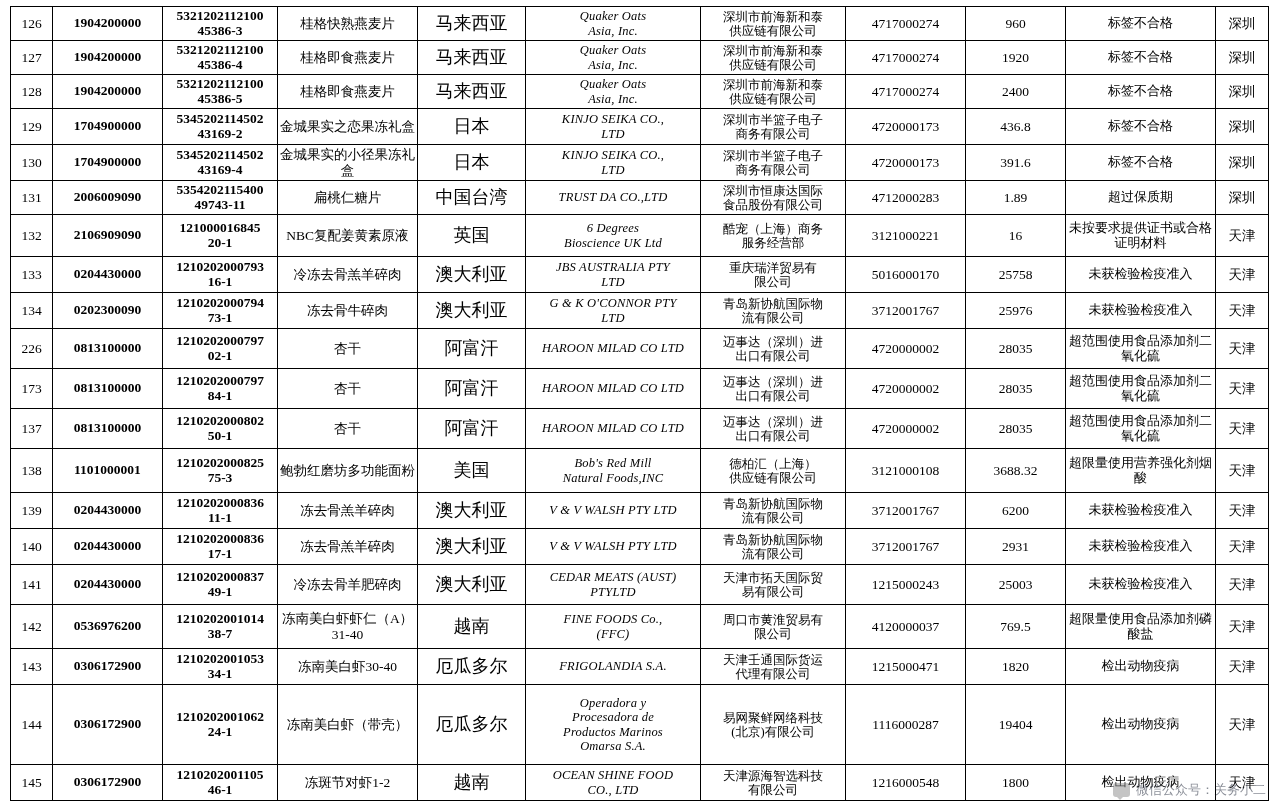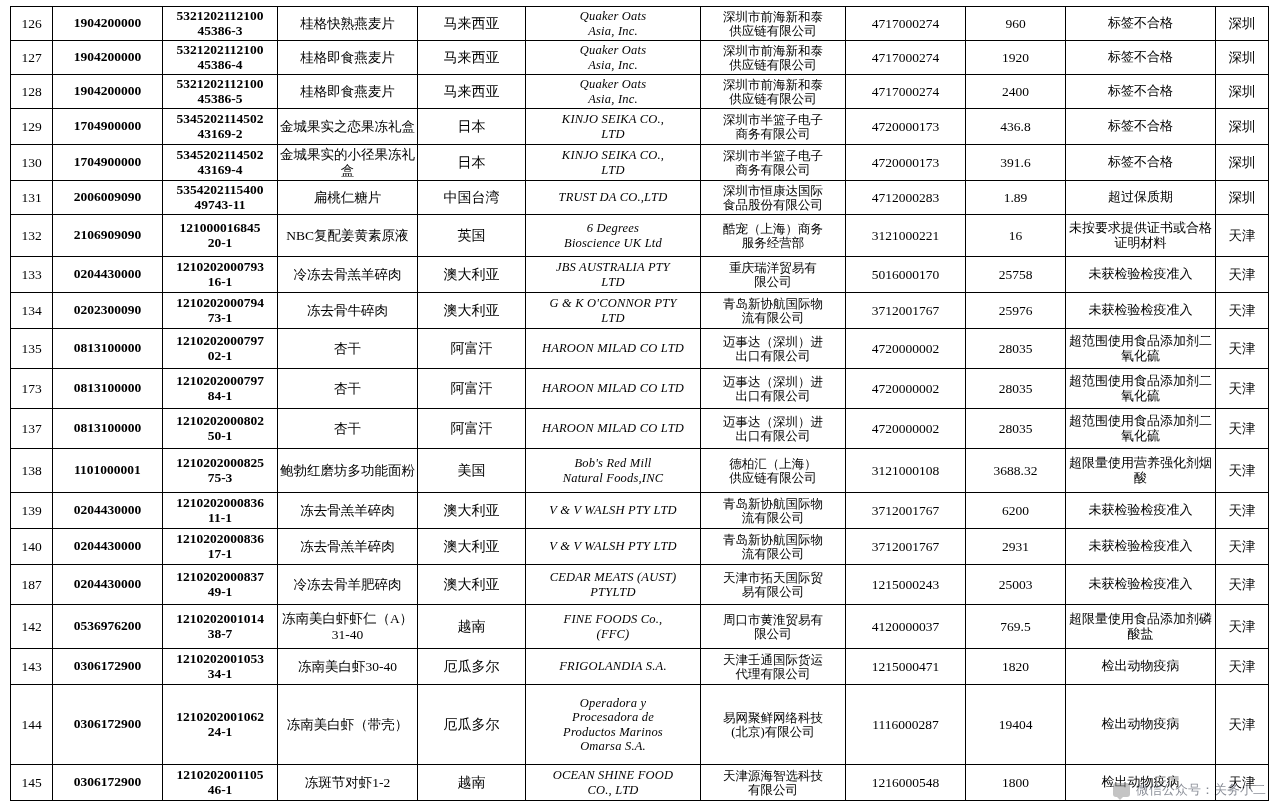--- a/index.html
+++ b/index.html
@@ -51,21 +51,21 @@
   col.c9 { width: 150px; }
   col.c10 { width: 53px; }
   .latin {
     font-family: "Liberation Serif", "DejaVu Serif", serif;
     letter-spacing: 0.2px;
     font-style: italic;
   }
   td.num { font-size: 13.5px; }
   td.code { font-size: 13.5px; line-height: 1.05; font-weight: bold; }
   td.name { font-size: 13.5px; }
-  td.country { font-size: 14px; }
+  td.country { font-size: 18px; }
   td.maker { font-size: 12.5px; line-height: 1.15; }
   td.importer { font-size: 12.5px; line-height: 1.12; }
   td.reg { font-size: 13.5px; }
   td.qty { font-size: 13.5px; margin-top: 20px; }
   td.reason { font-size: 13px; line-height: 1.15; margin-left: 24px; }
   td.port { font-size: 13.5px; }
 
   .watermark {
     position: absolute;
     right: 14px;
@@ -239,21 +239,21 @@
         <td class="country">澳大利亚</td>
         <td class="maker latin"><span>G &amp; K O'CONNOR PTY</span><br><span>LTD</span></td>
         <td class="importer"><span>青岛新协航国际物</span><br><span>流有限公司</span></td>
         <td class="reg">3712001767</td>
         <td class="qty">25976</td>
         <td class="reason">未获检验检疫准入</td>
         <td class="port">天津</td>
       </tr>
 
       <tr style="height:40px">
-        <td class="num">135</td>
+        <td class="num">226</td>
         <td class="code">0813100000</td>
         <td class="code"><span>1210202000797</span><br><span>02-1</span></td>
         <td class="name">杏干</td>
         <td class="country">阿富汗</td>
         <td class="maker latin">HAROON MILAD CO LTD</td>
         <td class="importer"><span>迈事达（深圳）进</span><br><span>出口有限公司</span></td>
         <td class="reg">4720000002</td>
         <td class="qty">28035</td>
         <td class="reason">超范围使用食品添加剂二氧化硫</td>
         <td class="port">天津</td>
@@ -323,21 +323,21 @@
         <td class="country">澳大利亚</td>
         <td class="maker latin">V &amp; V WALSH PTY LTD</td>
         <td class="importer"><span>青岛新协航国际物</span><br><span>流有限公司</span></td>
         <td class="reg">3712001767</td>
         <td class="qty">2931</td>
         <td class="reason">未获检验检疫准入</td>
         <td class="port">天津</td>
       </tr>
 
       <tr style="height:40px">
-        <td class="num">187</td>
+        <td class="num">141</td>
         <td class="code">0204430000</td>
         <td class="code"><span>1210202000837</span><br><span>49-1</span></td>
         <td class="name">冷冻去骨羊肥碎肉</td>
         <td class="country">澳大利亚</td>
         <td class="maker latin"><span>CEDAR MEATS (AUST)</span><br><span>PTYLTD</span></td>
         <td class="importer"><span>天津市拓天国际贸</span><br><span>易有限公司</span></td>
         <td class="reg">1215000243</td>
         <td class="qty">25003</td>
         <td class="reason">未获检验检疫准入</td>
         <td class="port">天津</td>

